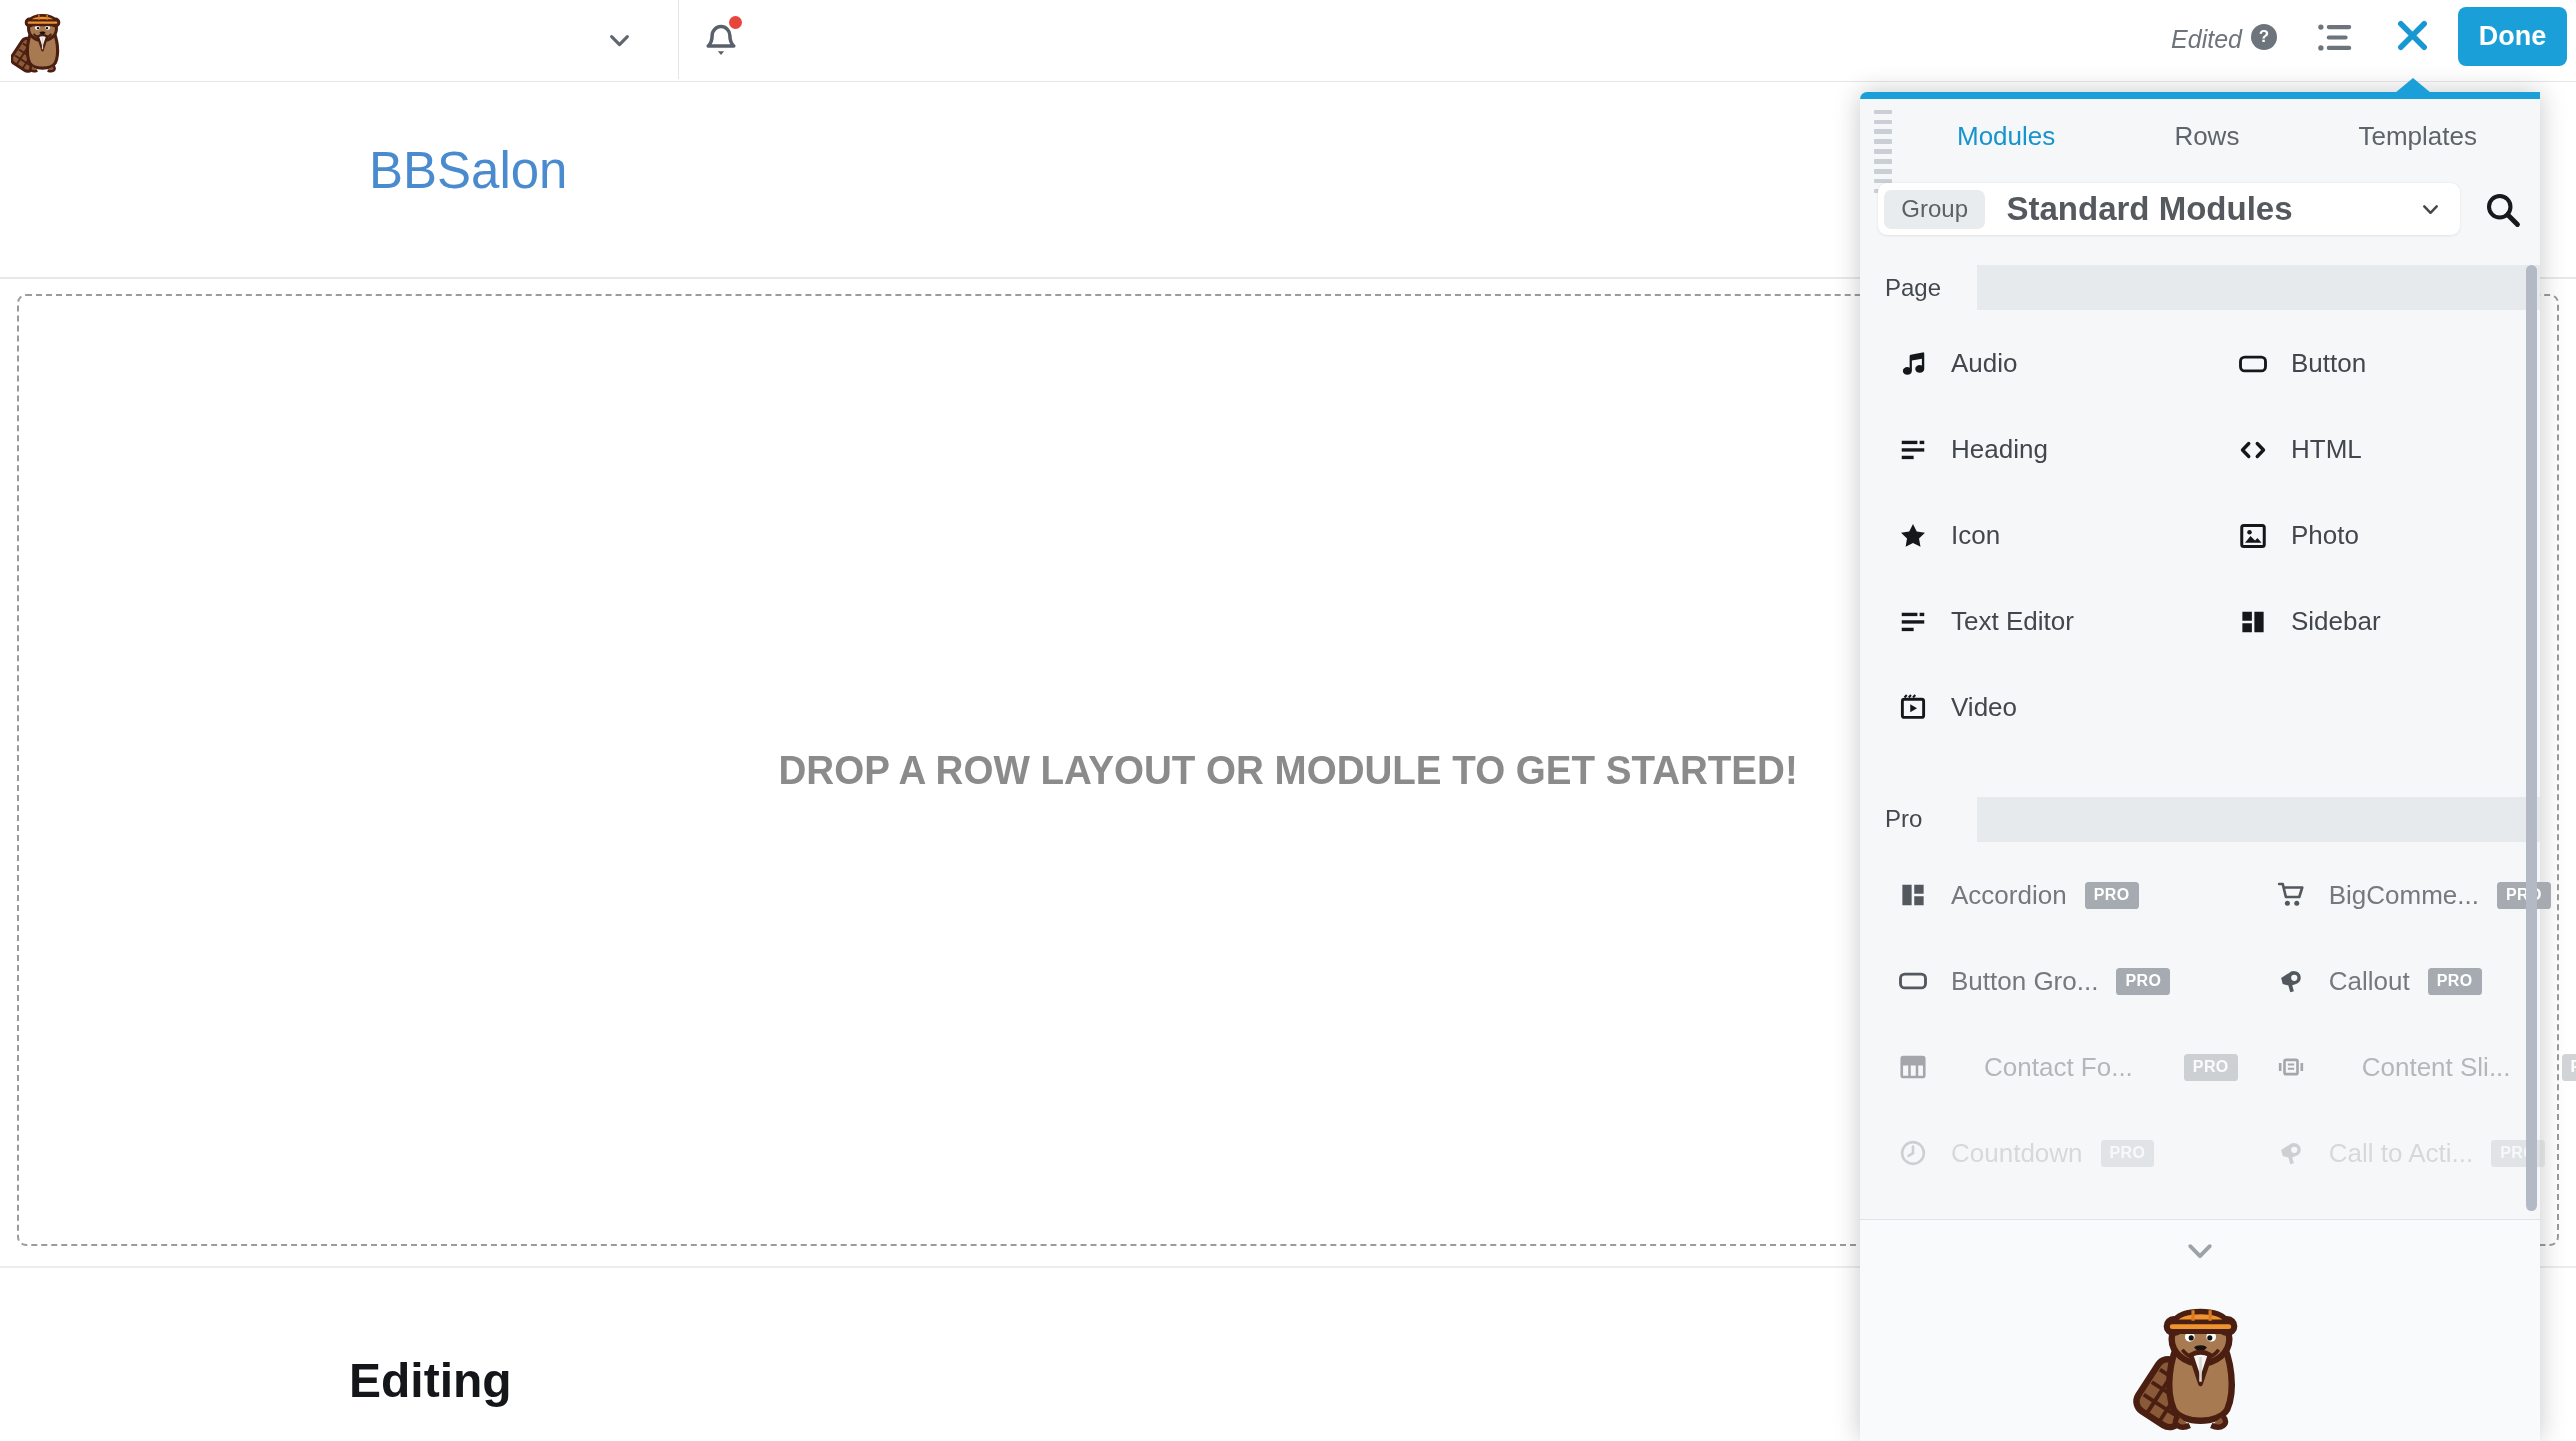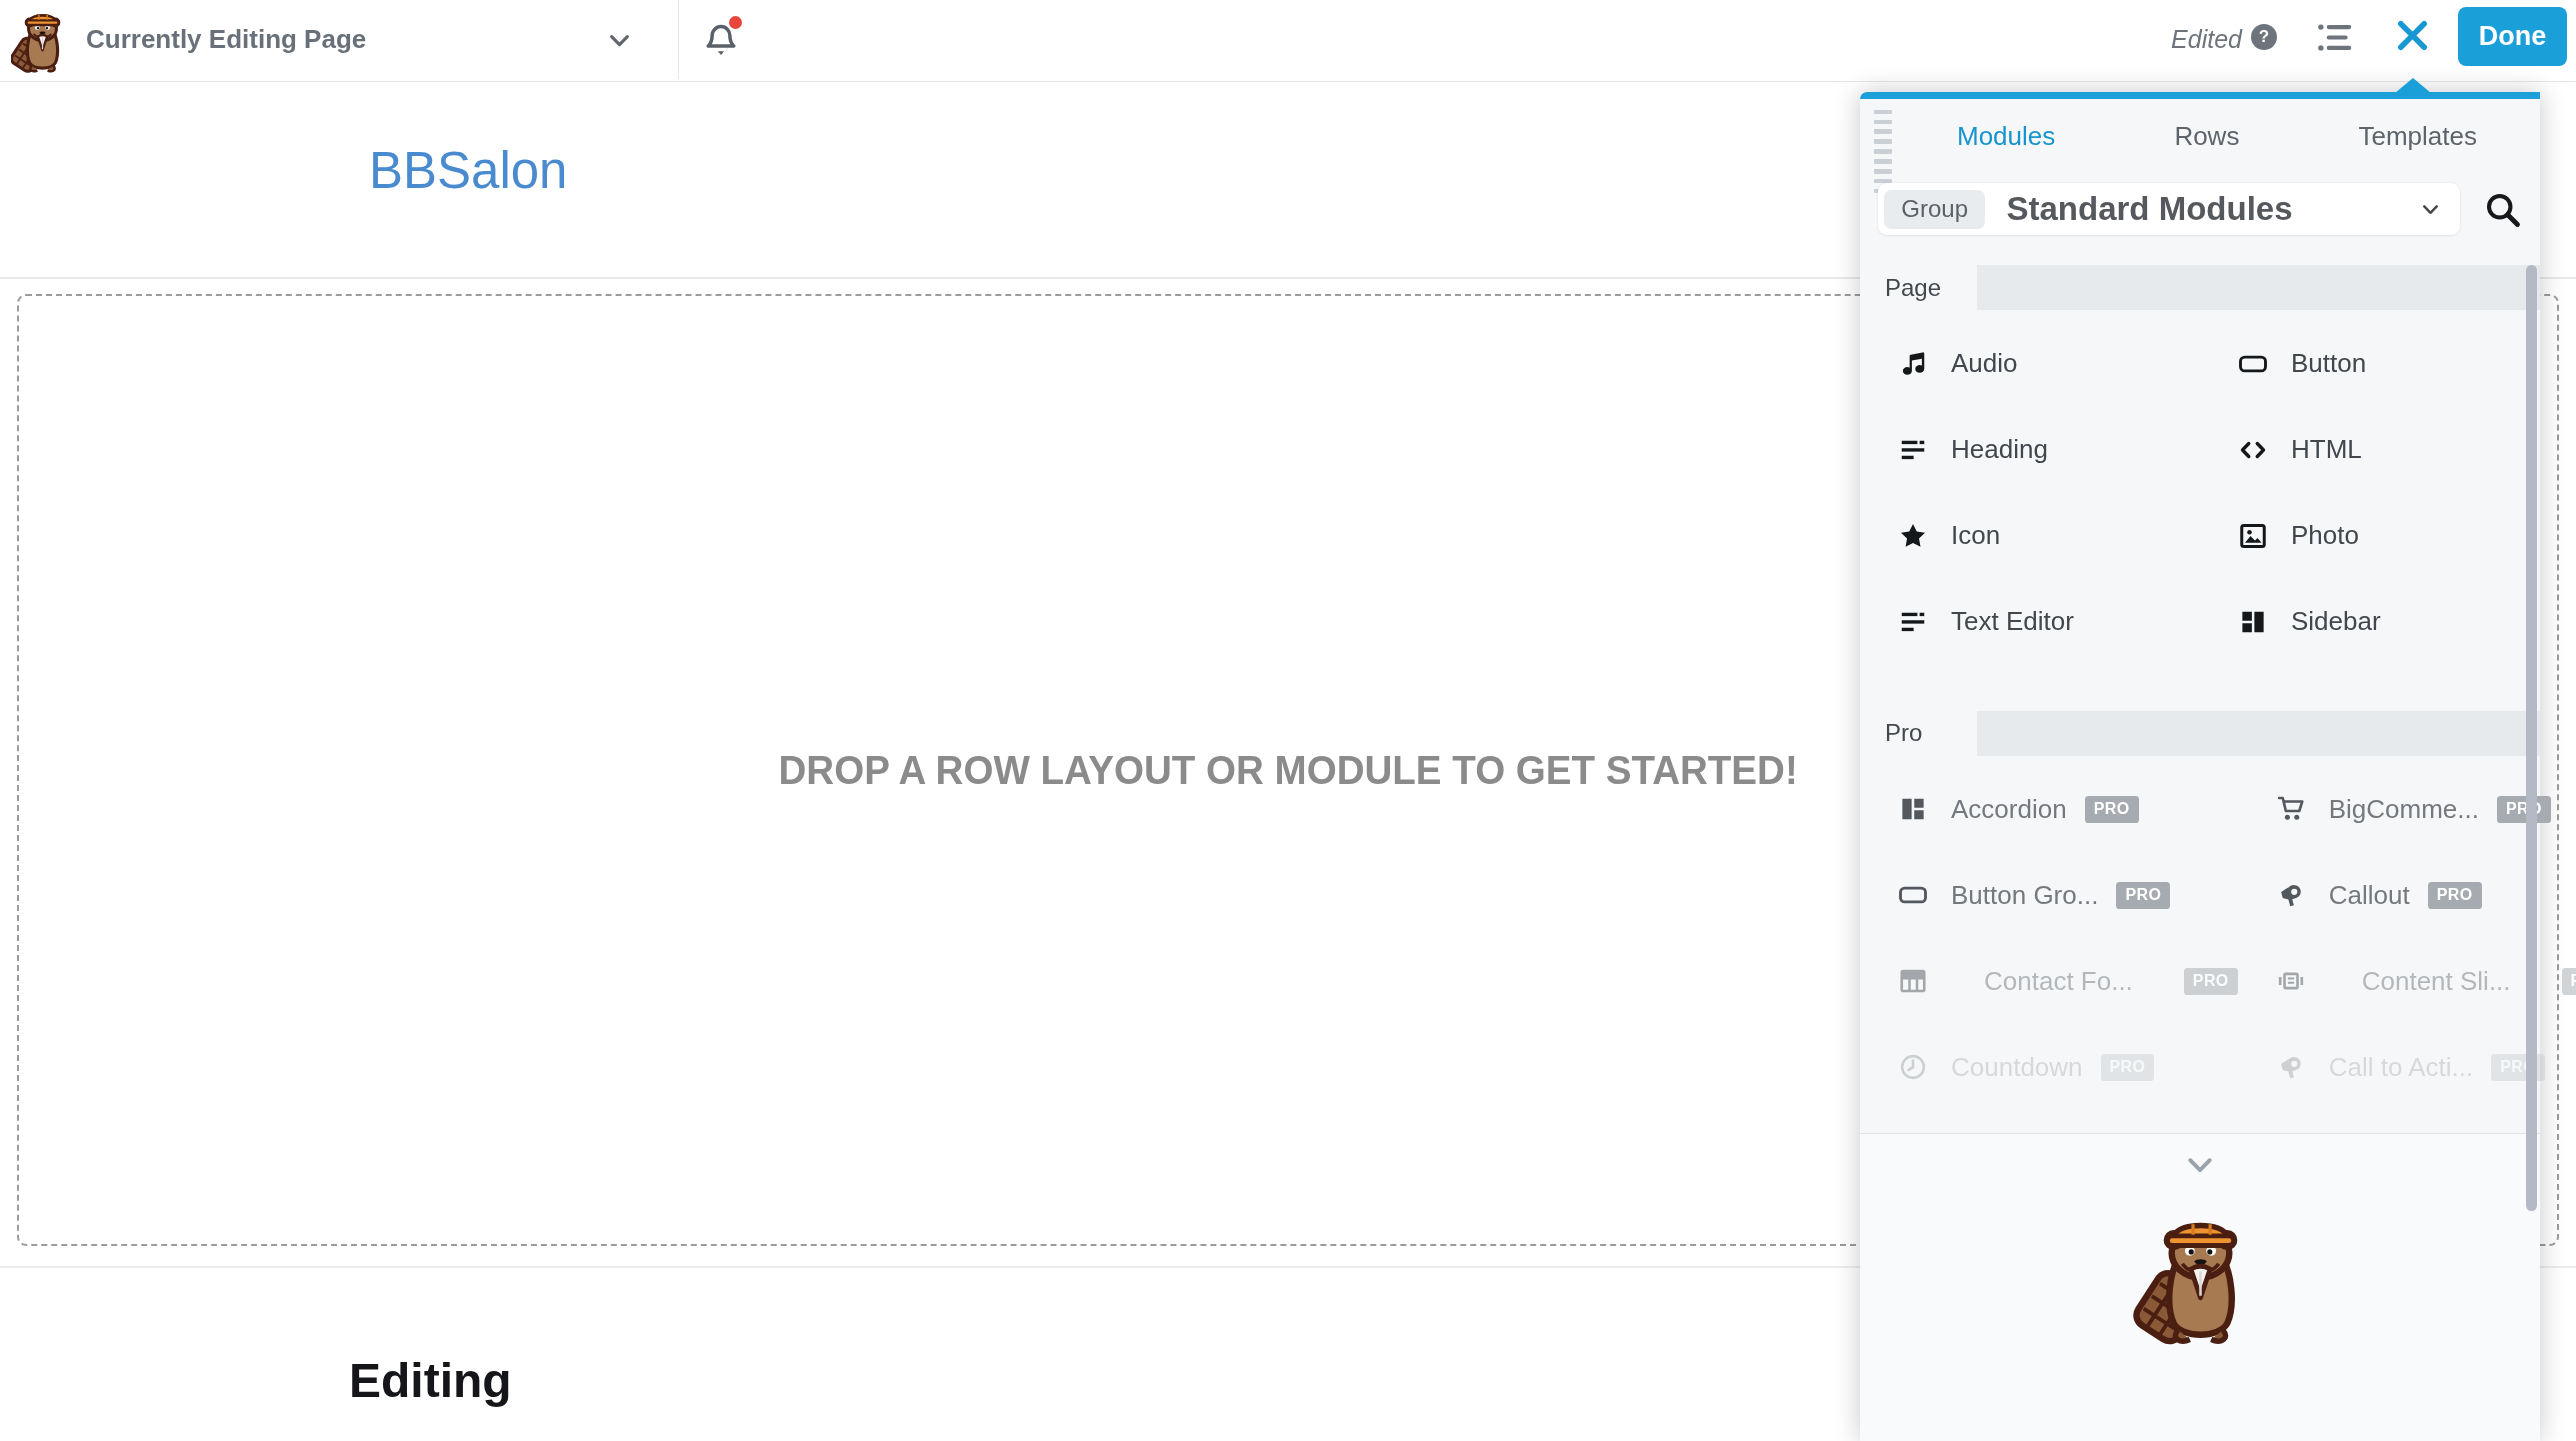--- a/index.html
+++ b/index.html
@@ -106,23 +106,20 @@
           <path d="M55 52c2-3 10-3 12 0l-6 6z" fill="#161311"></path>
           <path d="M44 54c5 7 11 8 17 4 6 4 12 3 17-4" stroke="#4a1f12" stroke-width="3.4" fill="none"></path>
           <path d="M52 59l9 27 9-27c-6-3.5-12-3.5-18 0z" fill="#f5f4f1" stroke="#4a1f12" stroke-width="4.5"></path>
           <path d="M61 61v23" stroke="#d9d8d3" stroke-width="2.4"></path>
           <path d="M37 28c1-13 47-13 48 0l1 3H36z" fill="#ef9330" stroke="#4a1f12" stroke-width="5"></path>
           <rect x="30" y="28" width="62" height="9" rx="4.5" fill="#ef9330" stroke="#4a1f12" stroke-width="4.5"></rect>
           <path d="M54 17v10M70 17v10" stroke="#d97b1f" stroke-width="3"></path>
         </g>
       </svg>
     </span>
-  <div class="abs" id="page-selector">
-    <span id="tb-title">Currently Editing Page</span>
-  </div>
   <span class="abs svg-icon" id="tb-chevron">
       <svg viewBox="0 0 24 24">
         <path d="M5.5 8.8l6.5 6.6 6.5-6.6" fill="none" stroke="currentColor" stroke-width="2.6" stroke-linecap="round" stroke-linejoin="round"></path>
       </svg>
     </span>
   <div class="abs" id="tb-vdiv"></div>
   <div class="abs" id="bell-wrap">
     <span class="abs svg-icon" id="bell-icon">
         <svg viewBox="0 0 24 24">
           <g>
@@ -275,20 +272,32 @@
             <svg viewBox="0 0 24 24">
               <g fill="currentColor">
                 <rect x="3.5" y="3.8" width="7.6" height="7.2"></rect>
                 <rect x="3.5" y="13" width="7.6" height="7.2"></rect>
                 <rect x="13.1" y="3.8" width="7.4" height="16.4"></rect>
               </g>
             </svg>
           </span>
           <span class="module-label">Sidebar</span>
         </div>
+        <div class="module-item">
+          <span class="svg-icon">
+            <svg viewBox="0 0 24 24">
+              <g>
+                <path d="M5.2 3.6l1.8-2M8.6 3.6l1.8-2M12 3.6l1.8-2" stroke="currentColor" stroke-width="1.6"></path>
+                <rect x="3.5" y="5" width="17" height="14.5" rx="1.6" fill="none" stroke="currentColor" stroke-width="2.3"></rect>
+                <path fill="currentColor" d="M9.8 9l5.4 3.2-5.4 3.2z"></path>
+              </g>
+            </svg>
+          </span>
+          <span class="module-label">Video</span>
+        </div>
       </div>
       <div class="section-header" style="margin-top: 23px;"><span class="section-tab">Pro</span></div>
       <div class="module-grid sec-pro">
         <div class="module-item">
           <span class="svg-icon">
             <svg viewBox="0 0 24 24">
               <g fill="currentColor">
                 <rect x="3.5" y="3.8" width="7.4" height="16.4"></rect>
                 <rect x="13" y="3.8" width="7.5" height="7.2"></rect>
                 <rect x="13" y="13" width="7.5" height="7.2"></rect>

